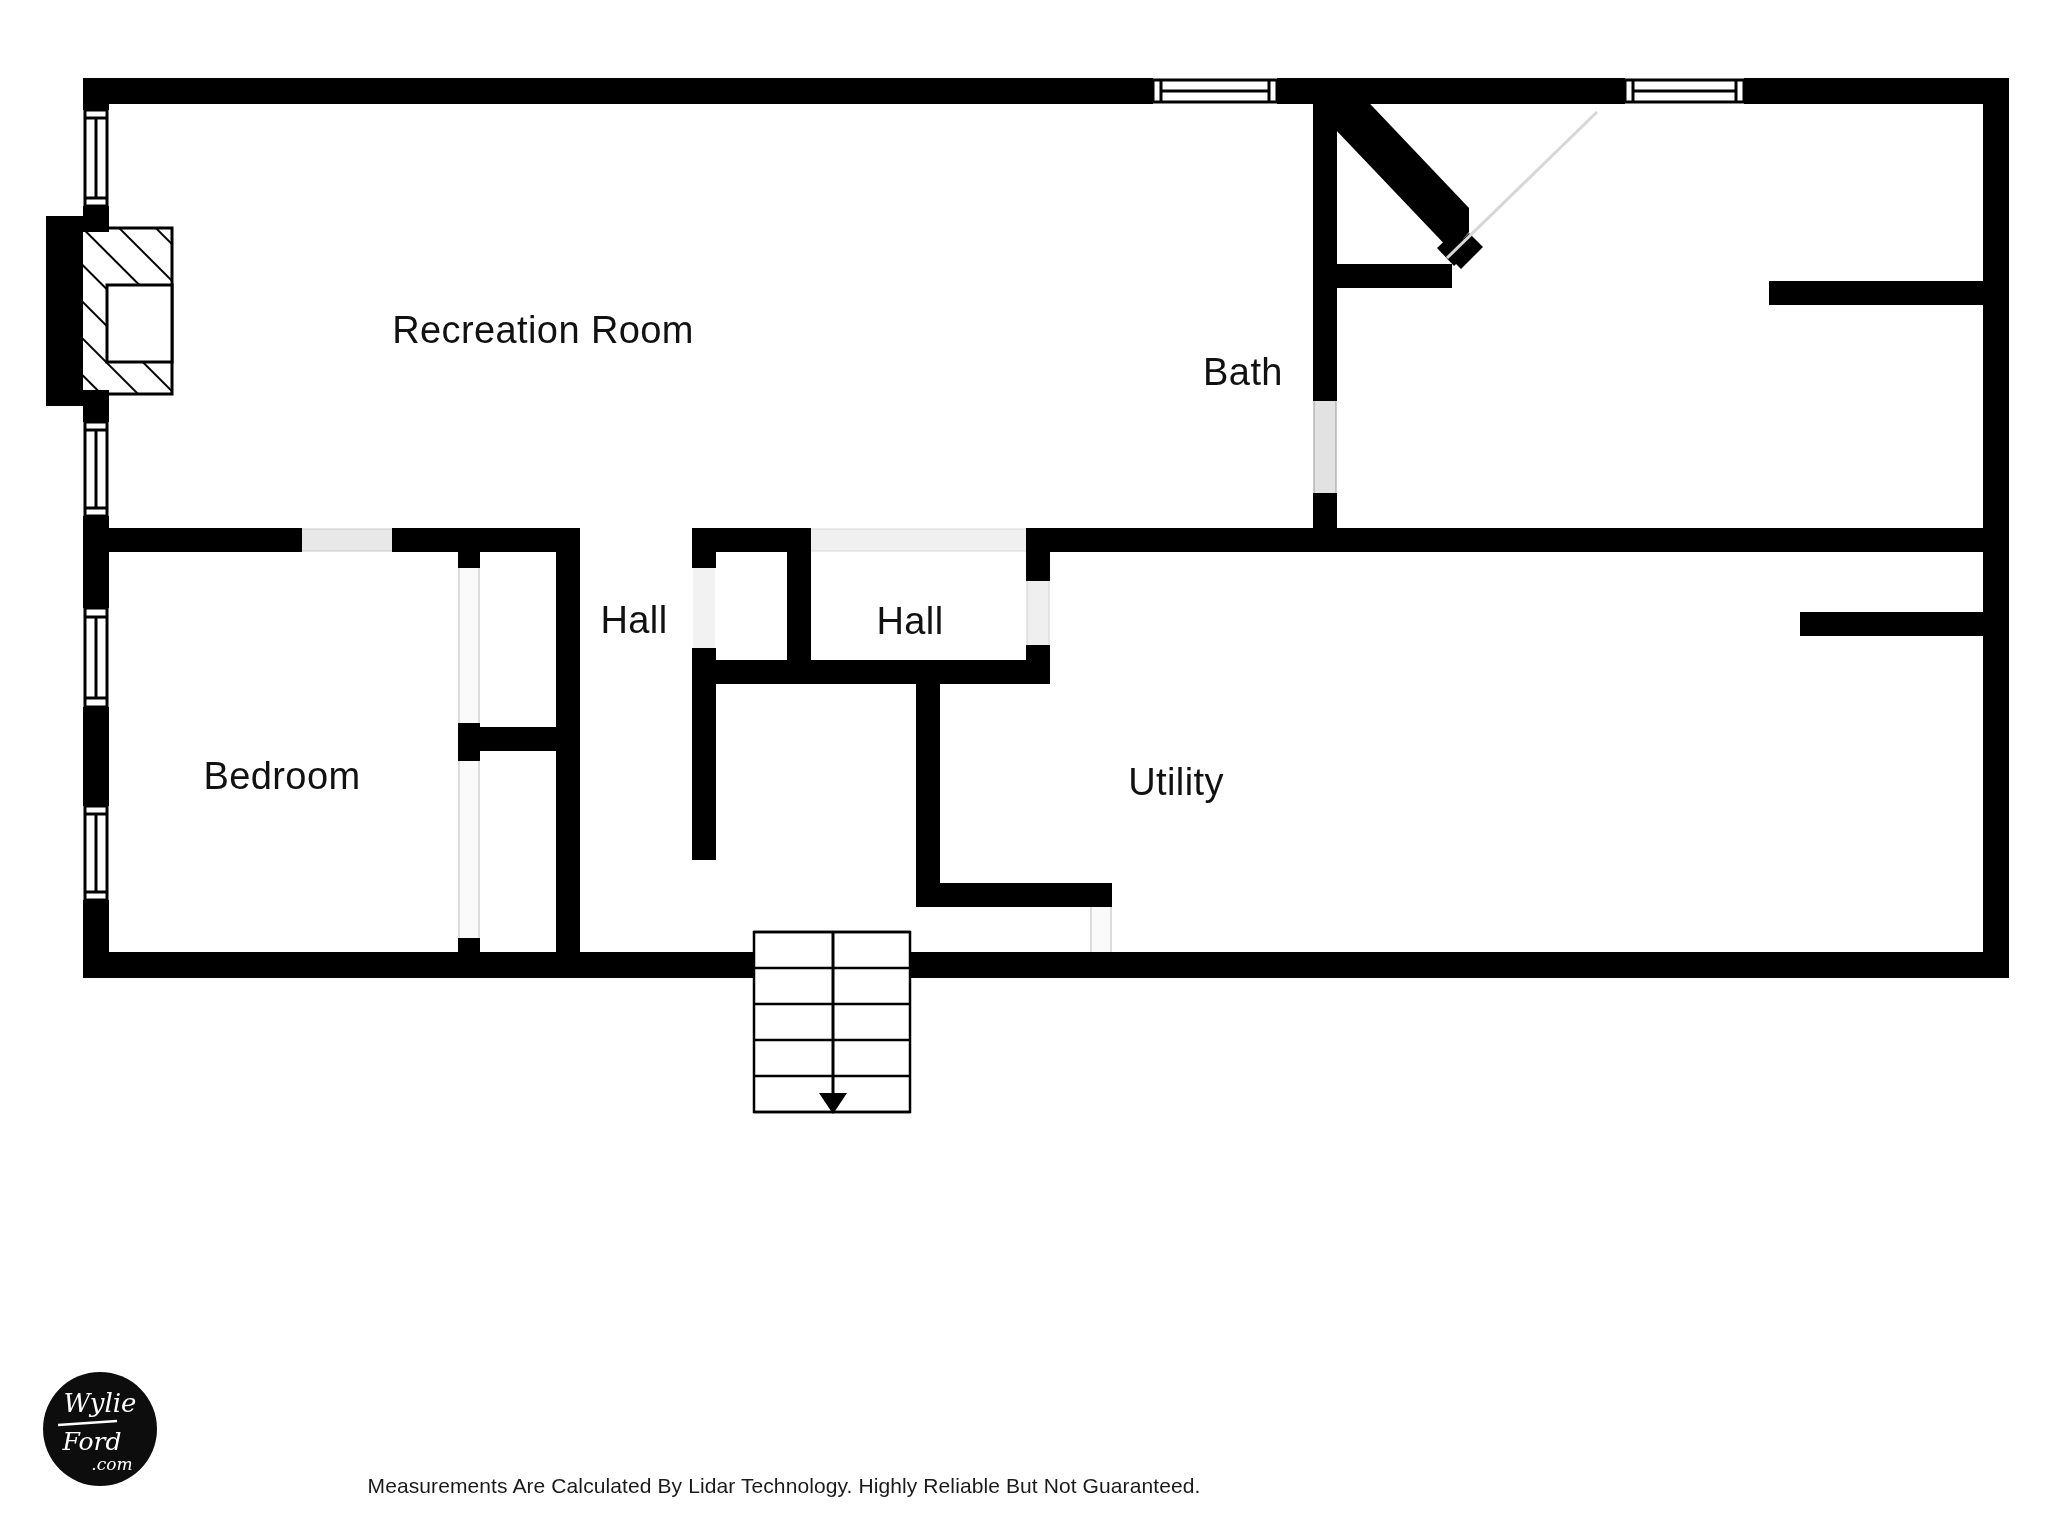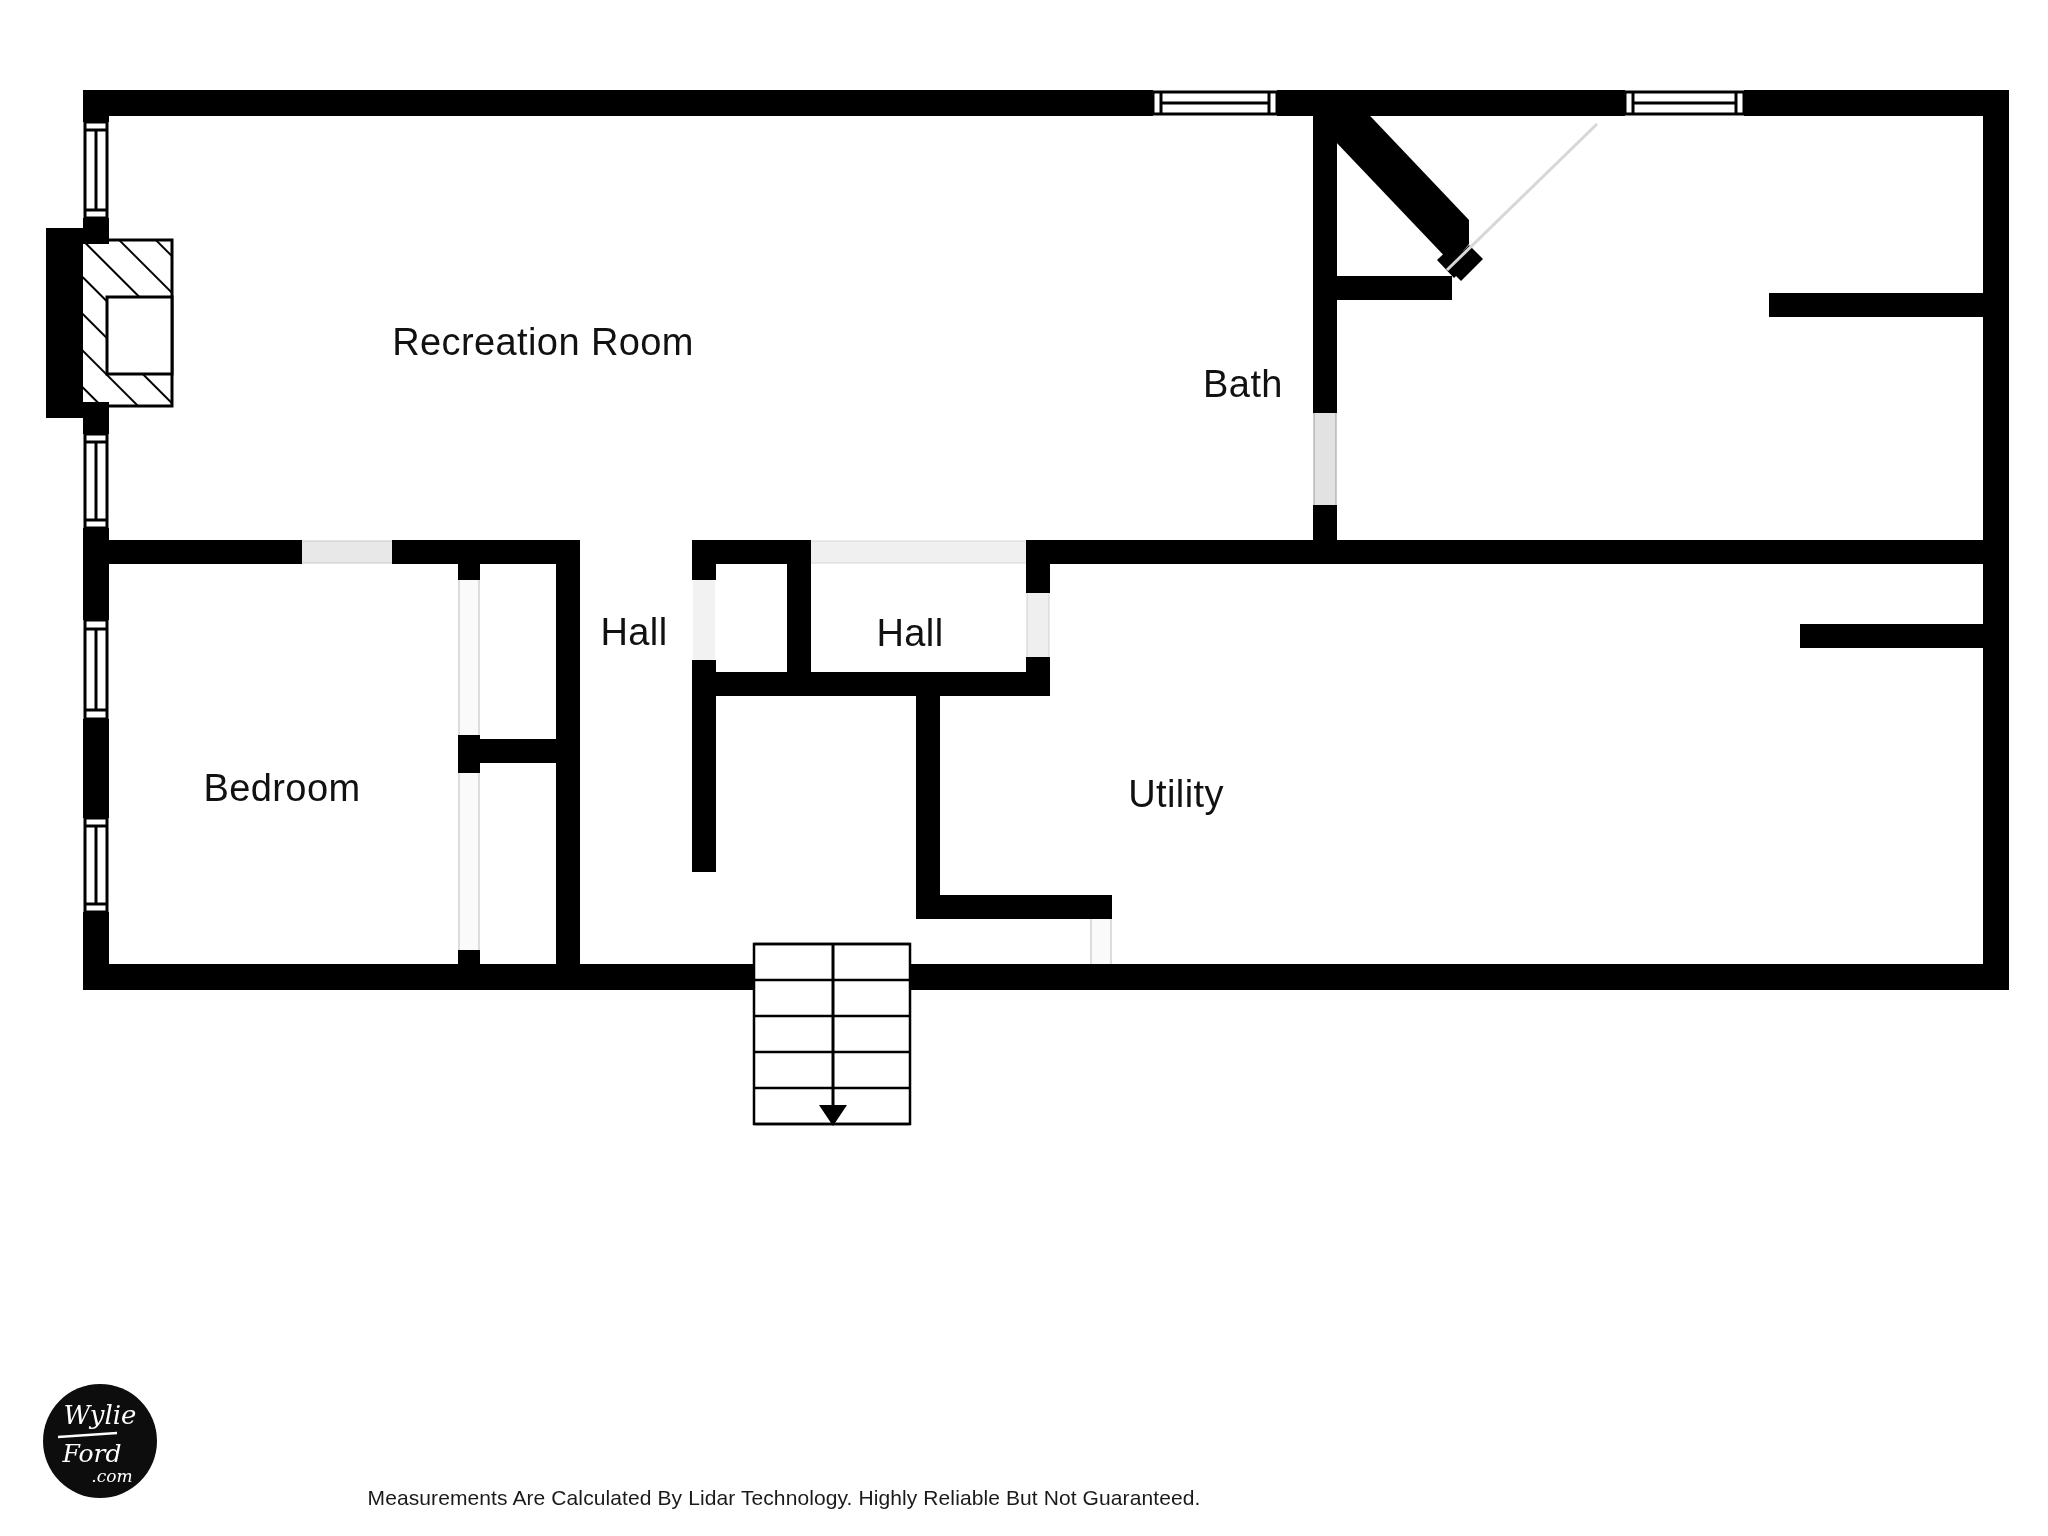--- a/index.html
+++ b/index.html
@@ -9,21 +9,21 @@
   }
   body {
     width: 2048px;
     height: 1536px;
     font-family: "Liberation Sans", sans-serif;
     overflow: hidden;
     position: relative;
   }
   #plan-root {
     position: absolute;
-    left: 0; top: 12px;
+    left: 0; top: 0;
     width: 2048px;
     height: 1092px;
   }
   svg.floorplan {
     display: block;
     width: 2048px;
     height: 1536px;
   }
   .room-label {
     font-family: "Liberation Sans", sans-serif;

